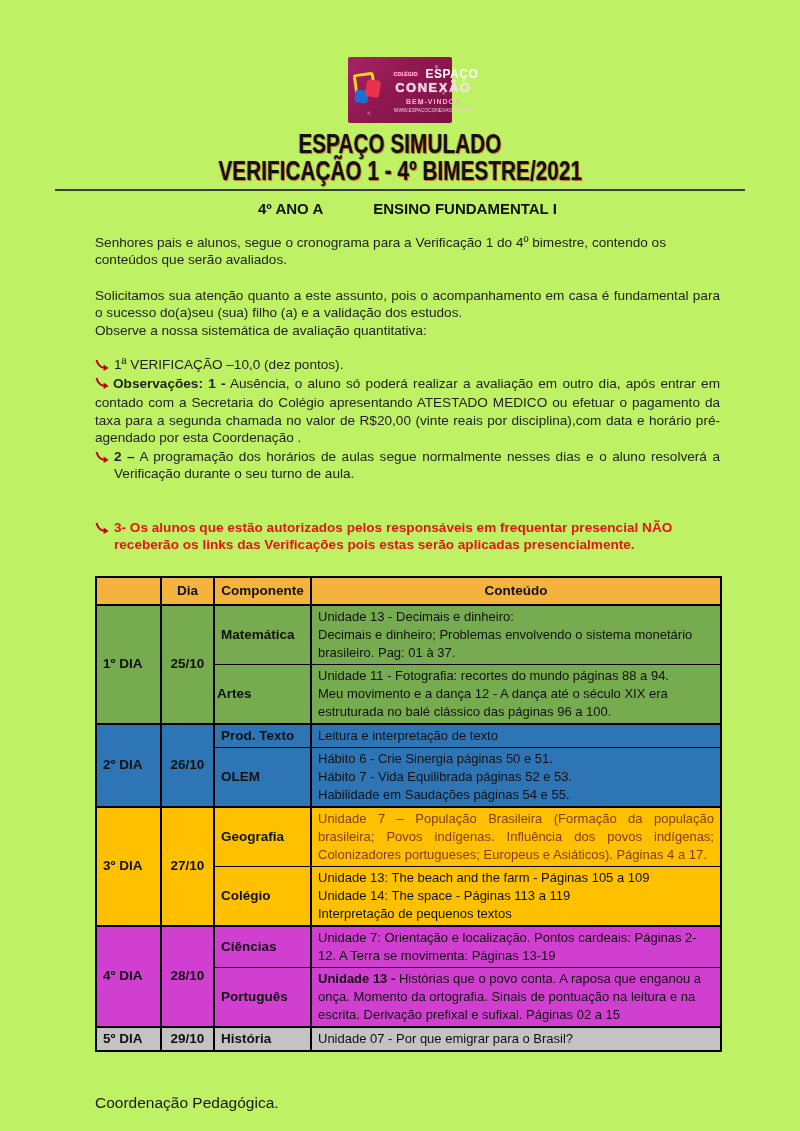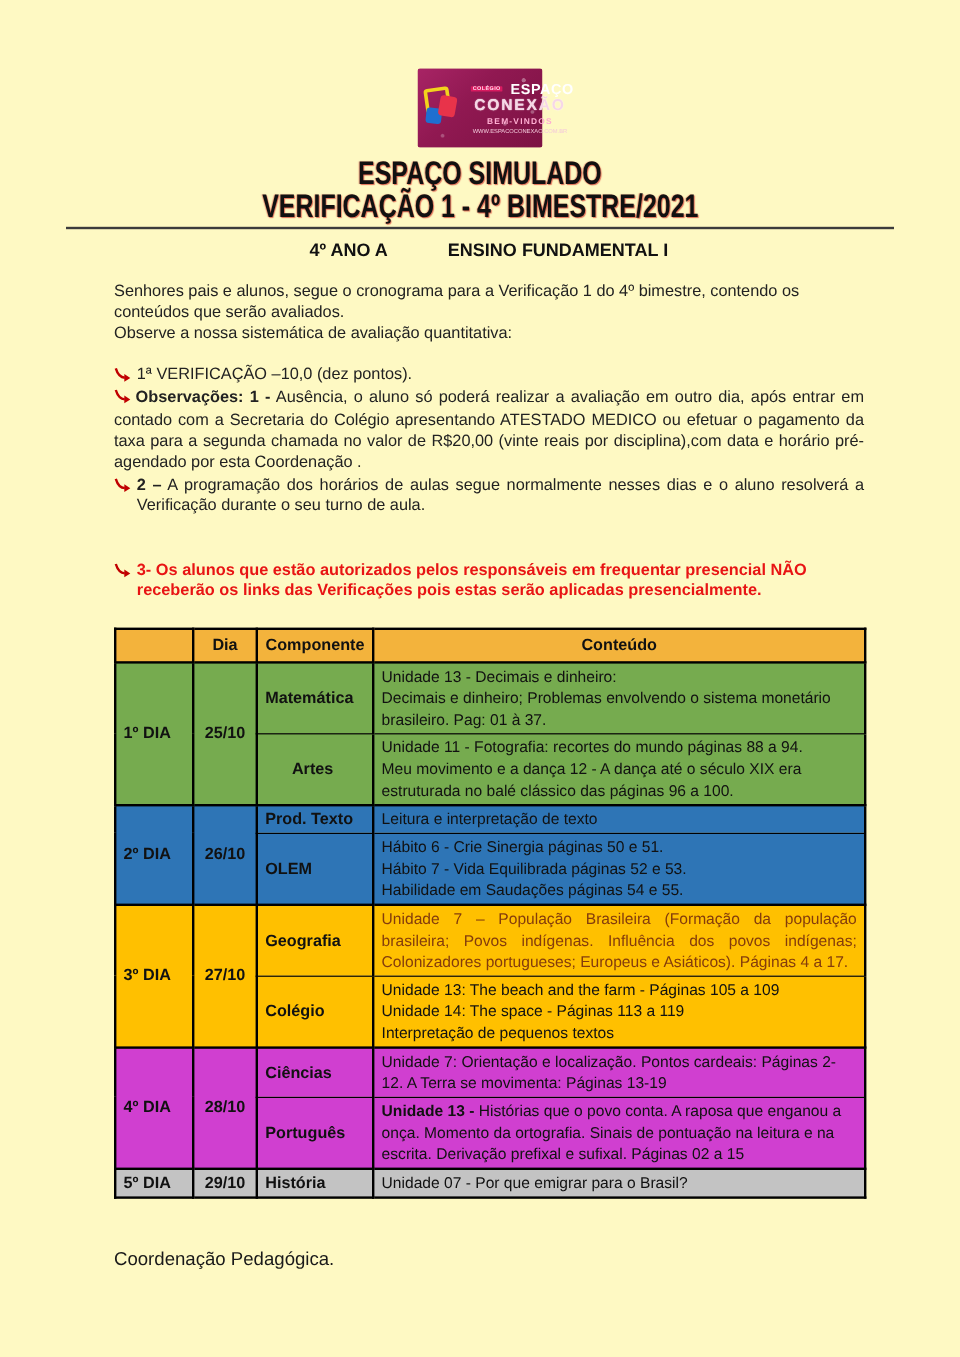--- a/index.html
+++ b/index.html
@@ -1,17 +1,17 @@
 <!DOCTYPE html>
 <html lang="pt"><head>
 <meta charset="utf-8">
 <style>
   html,body{margin:0;padding:0;background:#fff;}
   body{width:800px;height:1131px;font-family:"Liberation Sans",sans-serif;color:#1a1a1a;overflow:hidden;}
-  .page{position:relative;width:800px;height:1131px;background:#fef9c3;}
+  .page{position:relative;width:800px;height:1131px;background:#bef264;}
 
   
   .logo-wrap{padding-top:57px;text-align:center;}
   .logo{display:inline-flex;align-items:center;gap:5px;width:104px;height:66px;box-sizing:border-box;
         padding:4px 6px 3px 5px;border-radius:2px;
         background:
           radial-gradient(circle at 85% 15%, rgba(255,255,255,.35) 0 1.5px, transparent 2px),
           radial-gradient(circle at 70% 70%, rgba(255,255,255,.3) 0 1px, transparent 2px),
           radial-gradient(circle at 20% 85%, rgba(255,255,255,.25) 0 1px, transparent 2px),
           radial-gradient(circle at 92% 55%, rgba(255,255,255,.3) 0 1px, transparent 2px),
@@ -53,21 +53,21 @@
   .note.warn, .note.warn b{color:#e81414;font-weight:bold;margin-top:36px;}
 
   
   table.sched{border-collapse:collapse;margin:22px 80px 0 95px;width:625px;table-layout:fixed;
               font-size:13px;line-height:18px;color:#111;}
   table.sched td,table.sched th{border:2px solid #000;box-sizing:border-box;padding:2px 6px;vertical-align:middle;}
   table.sched th{background:#F3B33C;font-size:13.5px;text-align:center;padding:4px 2px;}
   td.day{font-weight:bold;font-size:13.5px;padding-left:7px;}
   td.date{font-weight:bold;font-size:13.5px;text-align:center;padding-left:2px;padding-right:2px;}
   td.comp{font-weight:bold;font-size:13.5px;padding-left:8px;}
-  td.comp.center{text-align:center;padding-left:2px;}
+  td.comp.center{text-align:left;padding-left:2px;}
   td.cont{vertical-align:top;white-space:pre-line;padding-top:3px;padding-bottom:3px;}
   td.cont.justify{text-align:justify;}
   tr.thin td{border-top-width:1px;}
   tr.pre-thin td.comp,tr.pre-thin td.cont{border-bottom-width:0;}
   .bg-green td{background:#76AB4F;}
   .bg-blue td{background:#2E75B6;}
   .bg-gold td{background:#FFC000;}
   .bg-magenta td{background:#D03FD0;}
   .bg-gray td{background:#C3C3C3;}
   td.maroon{color:#843C0C;margin-top:40px;}
@@ -105,20 +105,21 @@
   </div>
   <div class="rule"></div>
 
   <div class="sub-row">
     <span>4º ANO A</span>
     <span>ENSINO FUNDAMENTAL I</span>
   </div>
 
   <div class="content">
     <div class="p1">Senhores pais e alunos, segue o cronograma para a Verificação 1 do 4º bimestre, contendo os conteúdos que serão avaliados.</div>
+    <div class="p2">Solicitamos sua atenção quanto a este assunto, pois o acompanhamento em casa é fundamental para o sucesso do(a)seu (sua)  filho (a) e a validação dos estudos.</div>
     <div class="p3">Observe a nossa sistemática de avaliação quantitativa:</div>
 
     <div class="notes">
       <div class="note hang">
         <span class="bullet">
           <svg width="14" height="13" viewBox="0 0 14 13">
               <path d="M1.5 1 C3 6 5.5 8.6 9 8.8" stroke="#C00000" stroke-width="2" fill="none"></path>
               <polygon points="8.6,5.6 13.6,8.9 8.6,12.1" fill="#C00000"></polygon>
             </svg>
         </span>

